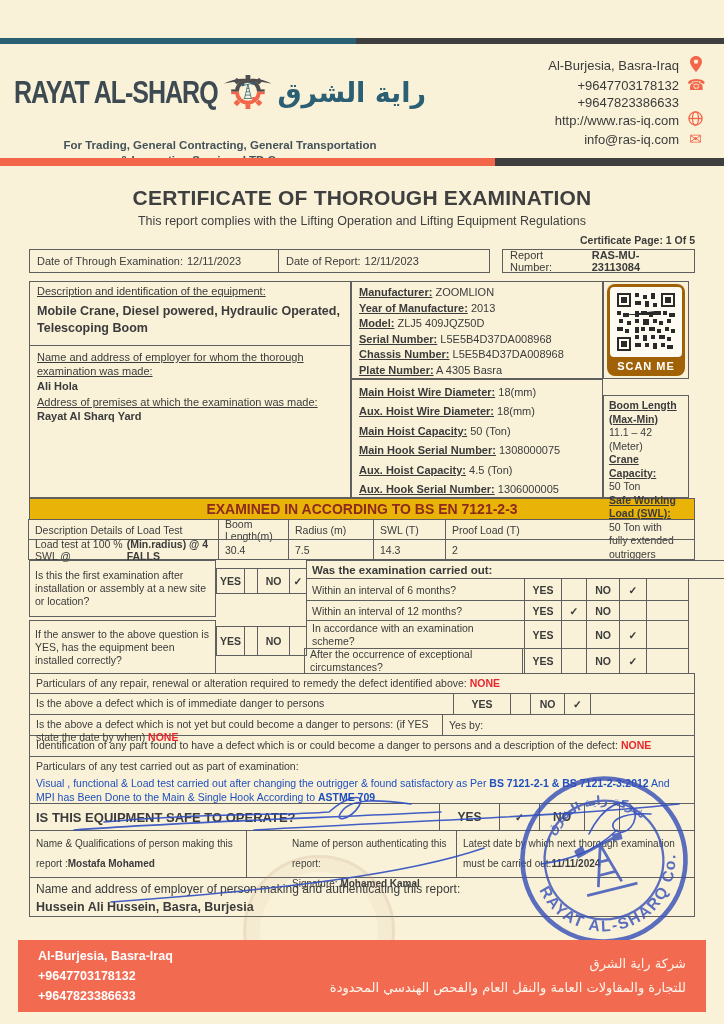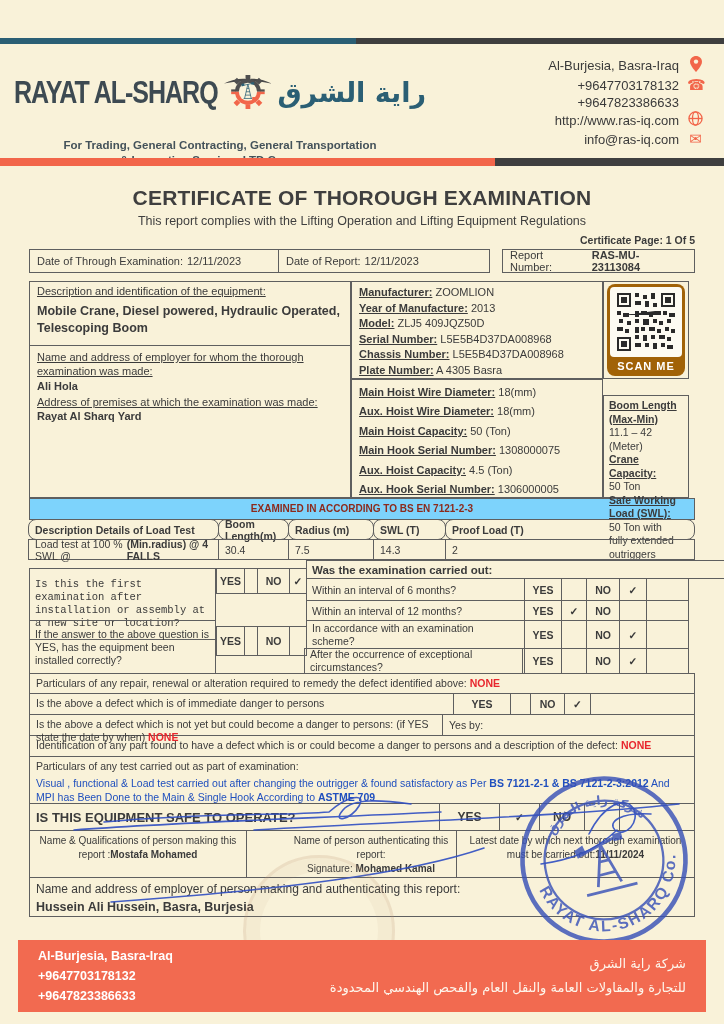--- a/index.html
+++ b/index.html
@@ -41,43 +41,43 @@
   .desc-val{font-size:12.5px;font-weight:bold;line-height:17px;margin-top:6px;}
   .lbox-divider{border-top:1px solid #5f5f5f;margin:8px -7px 4px;}
   .kv{line-height:15.6px;white-space:nowrap;}
   .kv2{line-height:19.4px;white-space:nowrap;}
   .boom-box{font-size:10.5px;line-height:13.5px;padding:3px 5px;margin-top:16px;}
   .qr-box{border:1px solid #5f5f5f;box-sizing:border-box;display:flex;align-items:flex-start;justify-content:center;padding-top:2px;}
   .qr-frame{width:78px;height:92px;background:#a16207;border-radius:8px;display:flex;flex-direction:column;overflow:hidden;}
   .qr-white{flex:1;background:#fdfbf2;margin:3px 3px 0;border-radius:4px;display:flex;align-items:center;justify-content:center;}
   .qr-label{height:19px;color:#fff;font-weight:bold;font-size:11px;text-align:center;line-height:19px;letter-spacing:1px;}
   
-  .banner{margin:0 29px;height:22px;background:#7dd3fc;border:1px solid #5f5f5f;box-sizing:border-box;
-          text-align:center;font-weight:bold;font-size:10px;color:#8c2a1c;line-height:20px;}
+  .banner{margin:0 29px;height:22px;background:#eab308;border:1px solid #5f5f5f;box-sizing:border-box;
+          text-align:center;font-weight:bold;font-size:14px;color:#8c2a1c;line-height:20px;}
   
   .ltable{margin:0 29px;font-size:10.5px;}
   .lrow{display:flex;height:20px;}
   .lcell{border:1px solid #5f5f5f;margin-top:-1px;margin-left:-1px;display:flex;align-items:center;padding:0 6px;box-sizing:border-box;}
   .lc1{width:191px;} .lc2{width:71px;} .lc3{width:86px;} .lc4{width:73px;} .lc5{flex:1;}
-  .lhead .lcell{font-weight:bold;border-radius:8px;}
+  .lhead .lcell{font-weight:normal;}
   
   .exam{position:relative;margin:0 29px;height:114px;font-size:10.5px;}
   .exam .cell{position:absolute;border:1px solid #5f5f5f;box-sizing:border-box;display:flex;align-items:center;padding:0 5px;background:transparent;}
   .exam .qcell{align-items:center;line-height:13px;}
   .exam .ck{justify-content:center;font-weight:bold;}
   .exam .hdr{font-weight:bold;font-size:11.5px;}
   
   .drow{display:flex;margin:-1px 29px 0;border:1px solid #5f5f5f;font-size:10.5px;align-items:stretch;}
   .drow .lbl{flex:1;padding:3px 6px;line-height:13px;}
   .dcell{border-left:1px solid #5f5f5f;display:flex;align-items:center;justify-content:center;font-weight:bold;box-sizing:border-box;}
   .blue-text{color:#1f4fbe;line-height:14px;padding:0 6px 3px;}
   .safe-row .lbl{font-size:13px;font-weight:bold;display:flex;align-items:center;}
   
   .sig-row{display:flex;margin:-1px 29px 0;border:1px solid #5f5f5f;font-size:10px;height:46px;}
-  .sig-cell{box-sizing:border-box;padding:3px 6px;line-height:14px;border-left:1px solid #5f5f5f;text-align:center;}
+  .sig-cell{box-sizing:border-box;padding:3px 6px;line-height:20px;border-left:1px solid #5f5f5f;}
   .sc1{width:216px;border-left:none;} .sc2{width:210px;padding-left:45px;} .sc3{flex:1;}
   .emp-row{margin:-1px 29px 0;border:1px solid #5f5f5f;padding:4px 6px;height:40px;box-sizing:border-box;}
   .emp-lbl{font-size:12px;}
   .emp-val{font-size:12.5px;font-weight:bold;margin-top:4px;}
   
   .footer{position:absolute;left:18px;right:18px;top:940px;height:72px;background:#f26a50;
           display:flex;justify-content:space-between;align-items:center;padding:0 20px;box-sizing:border-box;}
   .footer-left{color:#fff;font-size:12.5px;font-weight:bold;line-height:20px;}
   .footer-right{color:#fdf6ec;font-family:"DejaVu Sans",sans-serif;font-size:13px;line-height:24px;text-align:right;}
   
@@ -287,21 +287,21 @@
           <span class="b">(Min.radius) @ 4 FALLS</span>
         </div>
       <div class="lcell lc2">30.4</div>
       <div class="lcell lc3">7.5</div>
       <div class="lcell lc4">14.3</div>
       <div class="lcell lc5">2</div>
     </div>
   </div>
 
   <div class="exam">
-    <div class="cell qcell" style="left:0;top:8px;width:187px;height:72px;font-family:Liberation Mono, monospace;">Is this the first examination after installation or assembly at a new site or location?</div>
+    <div class="cell qcell" style="left:0;top:0;width:187px;height:57px;">Is this the first examination after installation or assembly at a new site or location?</div>
     <div class="cell ck" style="left:187px;top:8px;width:29px;height:26px;">YES</div>
     <div class="cell ck" style="left:215px;top:8px;width:14px;height:26px;"></div>
     <div class="cell ck" style="left:228px;top:8px;width:33px;height:26px;">NO</div>
     <div class="cell ck" style="left:260px;top:8px;width:18px;height:26px;">✓</div>
 
     <div class="cell hdr" style="left:277px;top:0;width:435px;height:19px;">Was the examination carried out:</div>
 
     <div class="cell" style="left:277px;top:18px;width:219px;height:23px;">Within an interval of 6 months?</div>
     <div class="cell ck" style="left:495px;top:18px;width:38px;height:23px;">YES</div>
     <div class="cell ck" style="left:532px;top:18px;width:26px;height:23px;"></div>

